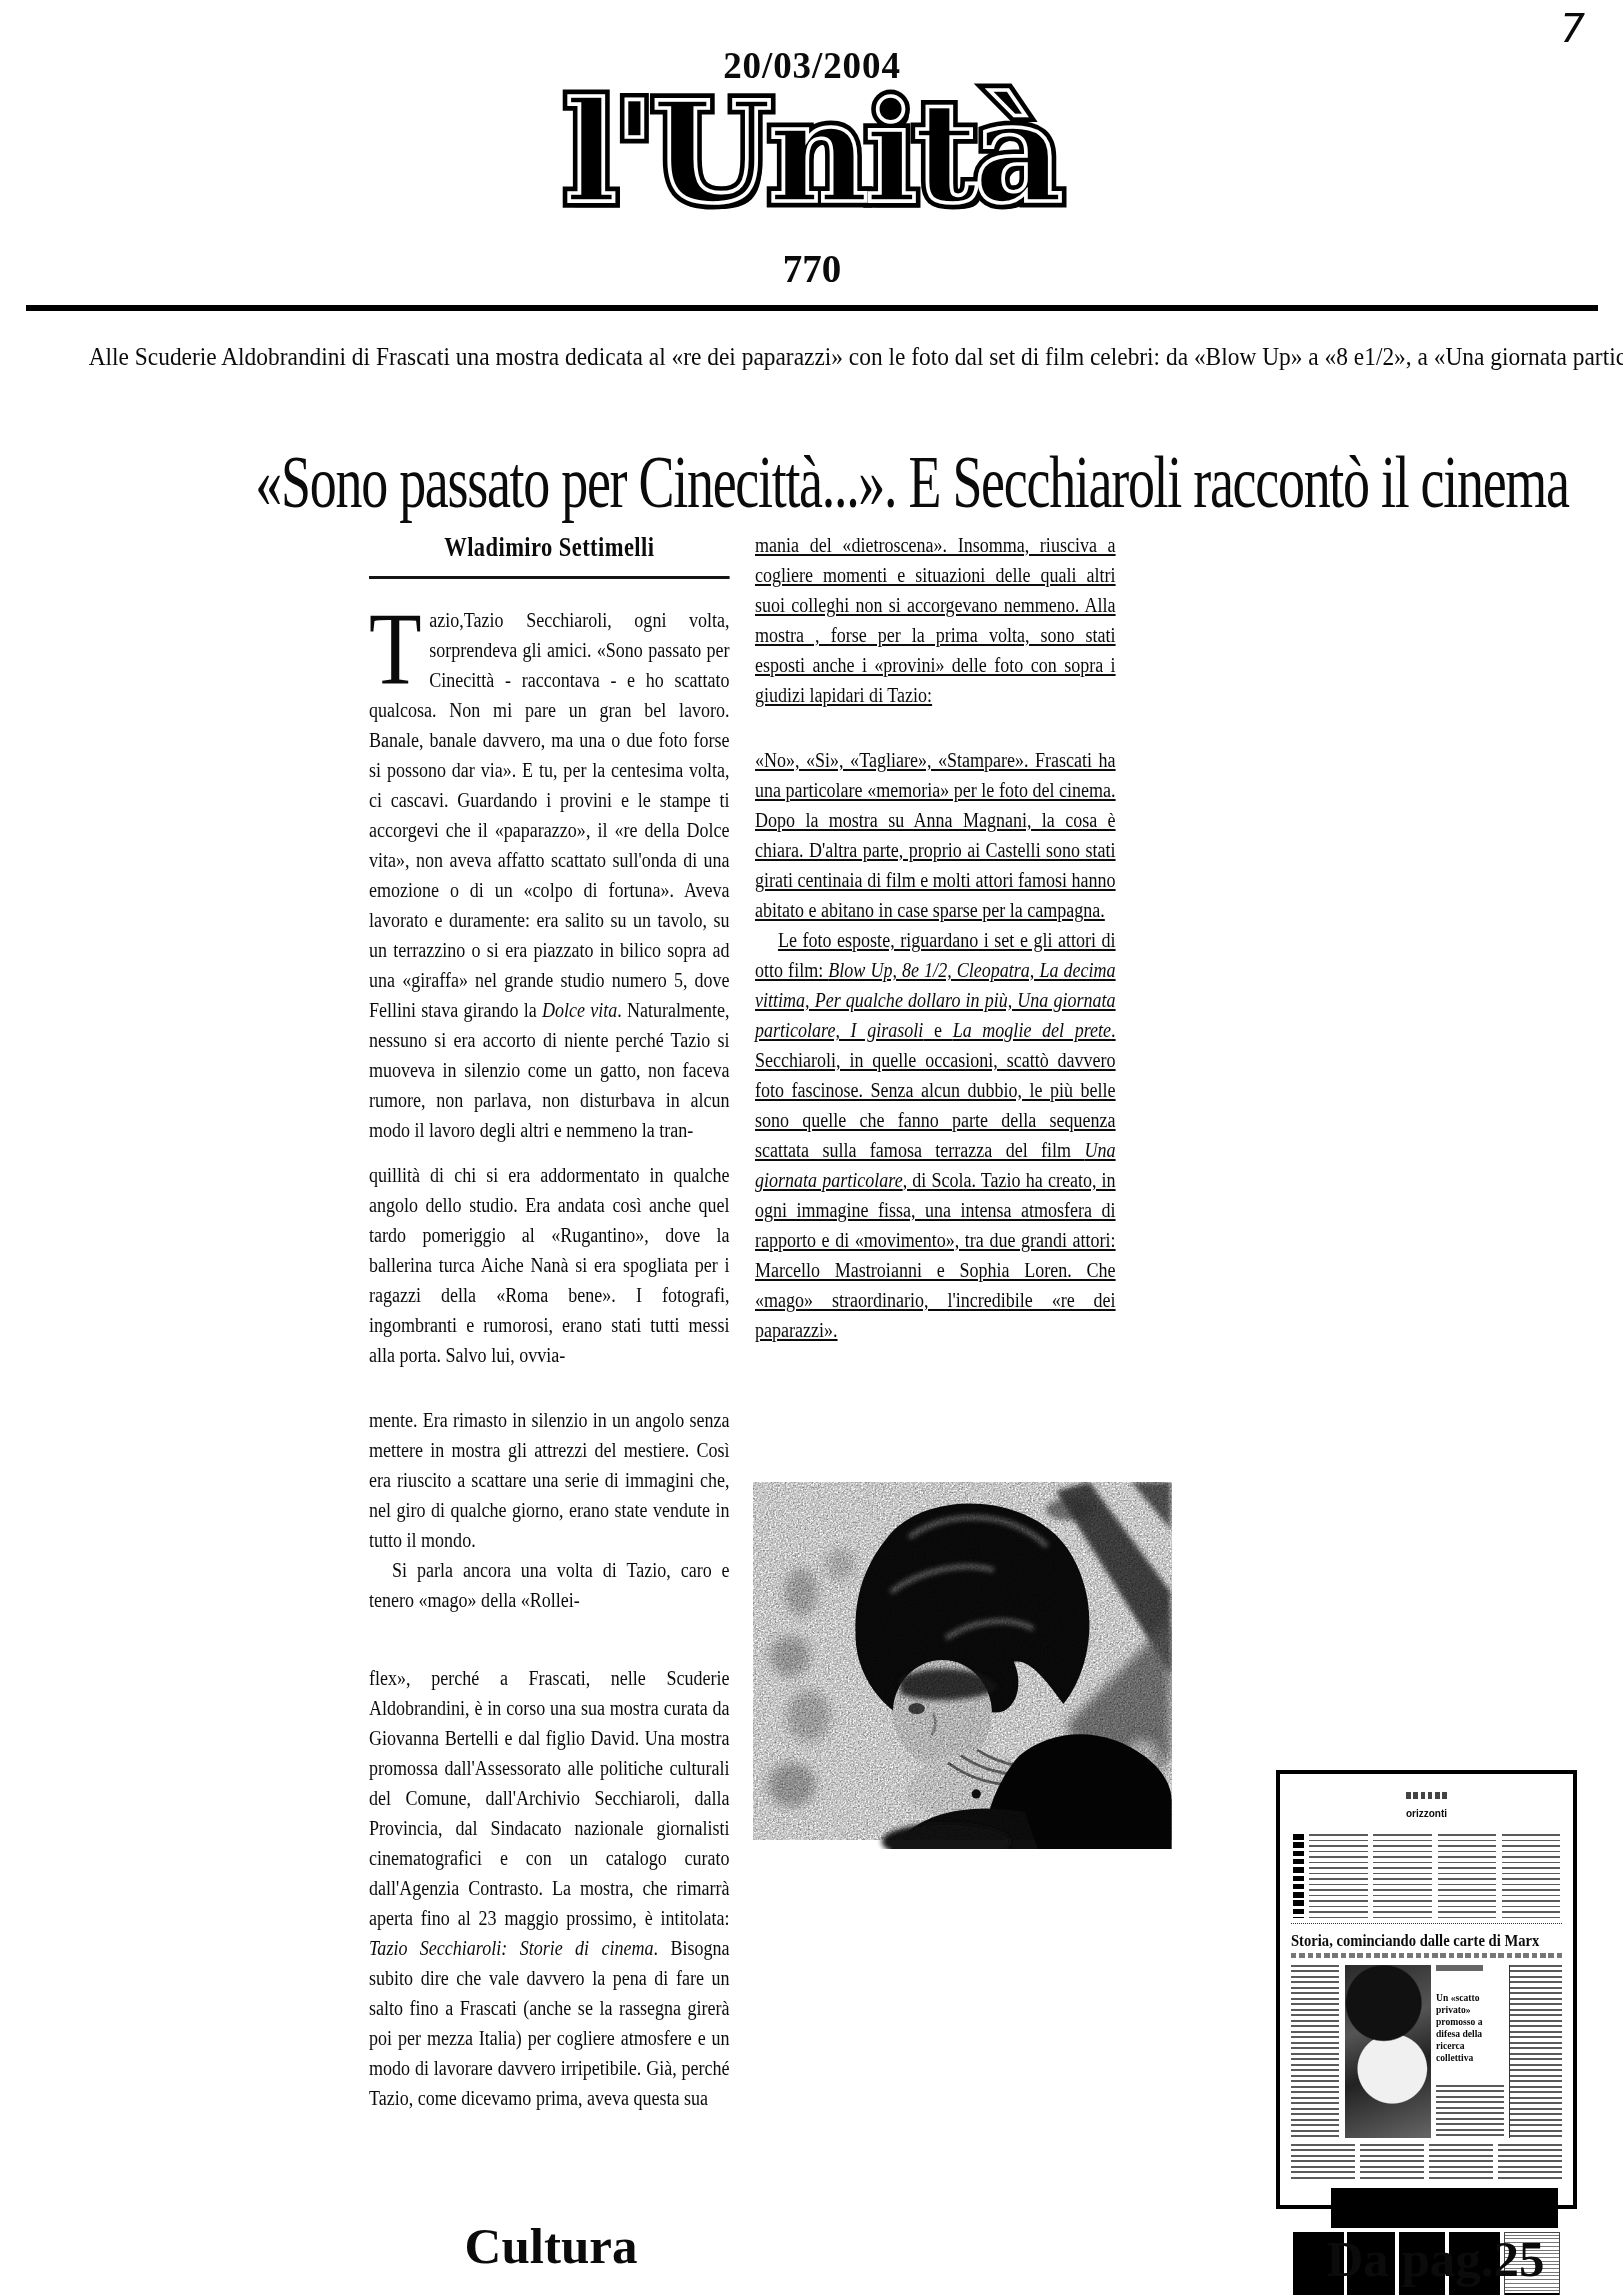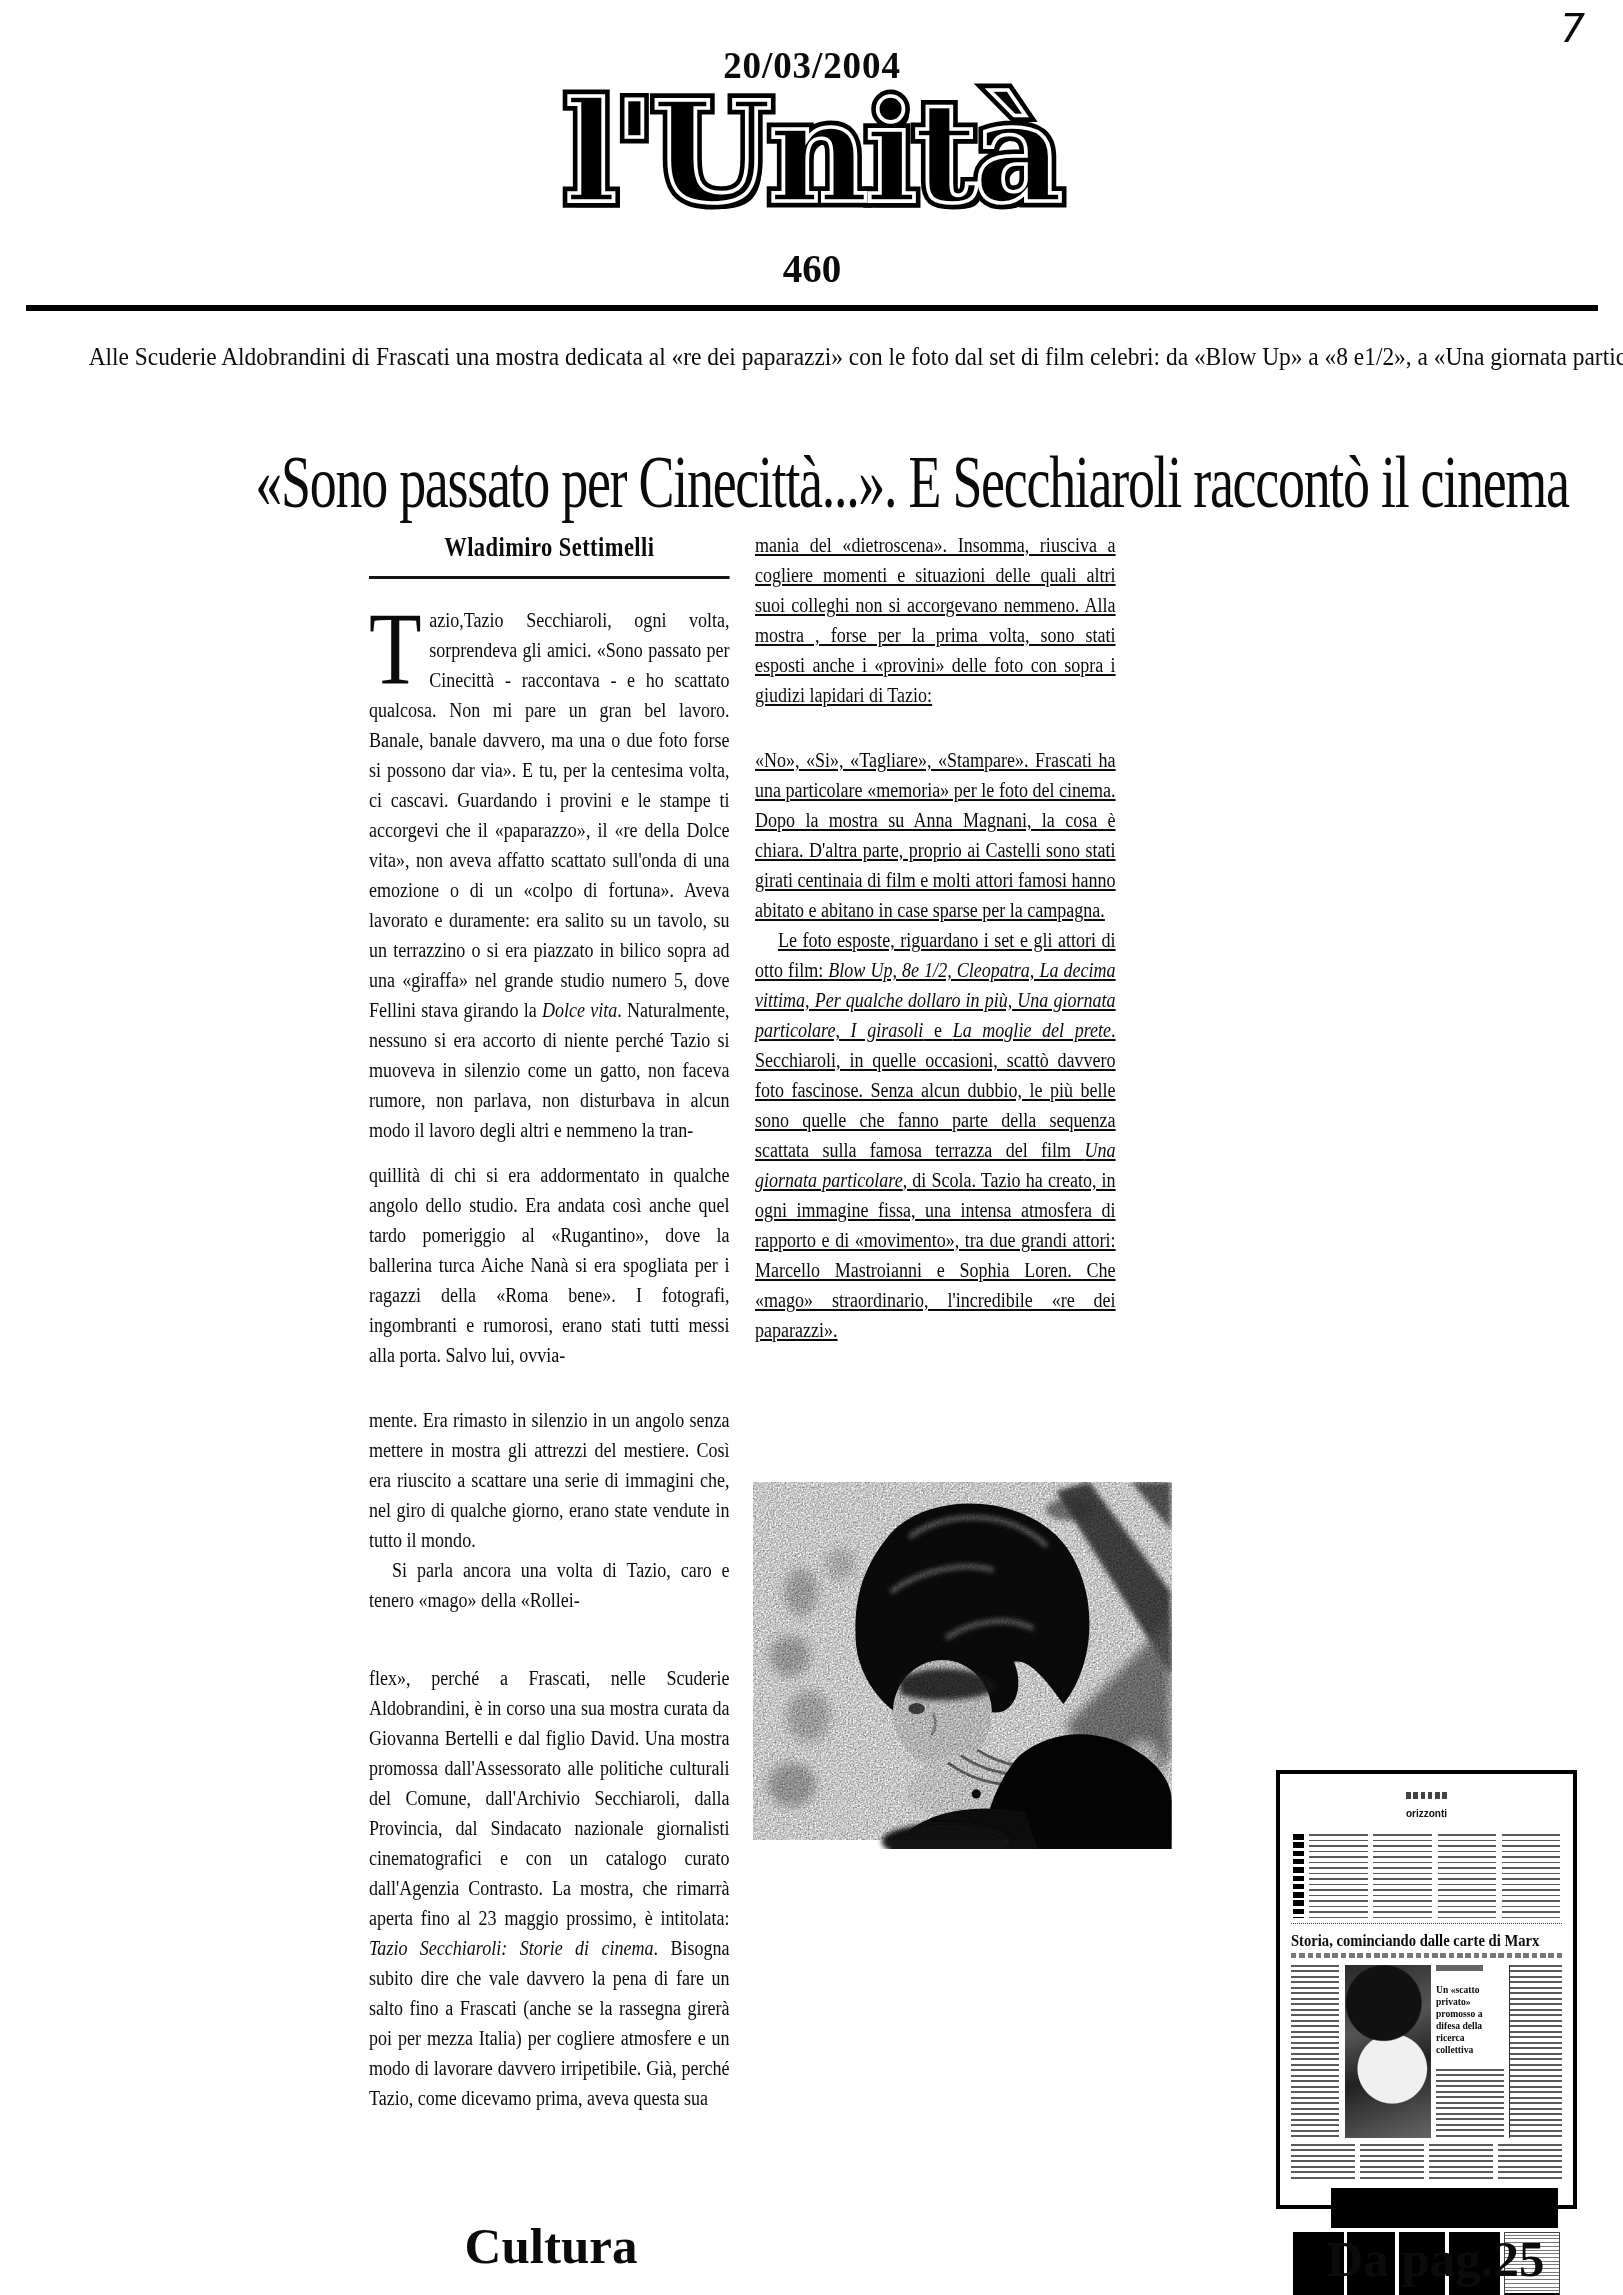--- a/index.html
+++ b/index.html
@@ -66,21 +66,21 @@
               transform:scaleX(.84);transform-origin:0 50%;}
   .t-deckline{height:4.6px;margin:0 0 7.3px 0;
               background:repeating-linear-gradient(90deg,#777 0 5.5px,transparent 5.5px 8.3px);}
   .t-body{display:flex;gap:5.5px;height:173px;}
   .t-col{background:repeating-linear-gradient(#5a5a5a 0 1.8px,transparent 1.8px 5.5px);}
   .t-c1{width:48px;}
   .t-photo{width:86px;background:
      radial-gradient(circle at 45% 22%,#111 0 26%,transparent 27%),
      radial-gradient(circle at 55% 60%,#f0f0f0 0 30%,transparent 31%),
      linear-gradient(160deg,#2a2a2a 0%,#555 35%,#222 60%,#666 100%);}
-  .t-mid{flex:1;display:flex;flex-direction:column;gap:13px;}
+  .t-mid{flex:1;display:flex;flex-direction:column;gap:21px;}
   .t-byl{height:5.5px;width:70%;background:#666;}
   .t-deck{font-weight:bold;font-size:9.6px;line-height:1.25;}
   .t-fill{flex:1;background:repeating-linear-gradient(#5a5a5a 0 1.8px,transparent 1.8px 5.5px);}
   .t-c4{width:53px;border-left:1.4px solid #333;padding-left:3.7px;box-sizing:border-box;}
   .t-lowcols{display:flex;gap:5.5px;margin-top:5.5px;height:37px;}
   .t-lc{flex:1;background:repeating-linear-gradient(#5a5a5a 0 1.8px,transparent 1.8px 5.5px);}
   .t-adbar{height:40px;background:#000;margin:7.3px 3.7px 3.7px 40px;}
   .t-adrow{display:flex;gap:3.7px;margin:0 1.8px;height:73px;}
   .t-ad{background:#000;}
   .a1{width:51px;} .a2{width:48px;} .a3{width:46px;} .a4{width:51px;}
@@ -99,21 +99,21 @@
 
 <div id="page">
 
   <div class="pagenum">7</div>
   <div class="date">20/03/2004</div>
 
   <div class="logo-wrap">
     <span class="logo"><span class="back">l'Unità</span><span class="front">l'Unità</span></span>
   </div>
 
-  <div class="edition">460</div>
+  <div class="edition">770</div>
   <div class="toprule"></div>
 
   <div class="standfirst">
     <span>Alle Scuderie Aldobrandini di Frascati una mostra dedicata al «re dei paparazzi» con le foto dal set di film celebri: da «Blow Up» a «8 e1/2», a «Una giornata particolare»</span>
   </div>
 
   <h1 class="headline">
     <span>«Sono passato per Cinecittà...». E Secchiaroli raccontò il cinema</span>
   </h1>
 

